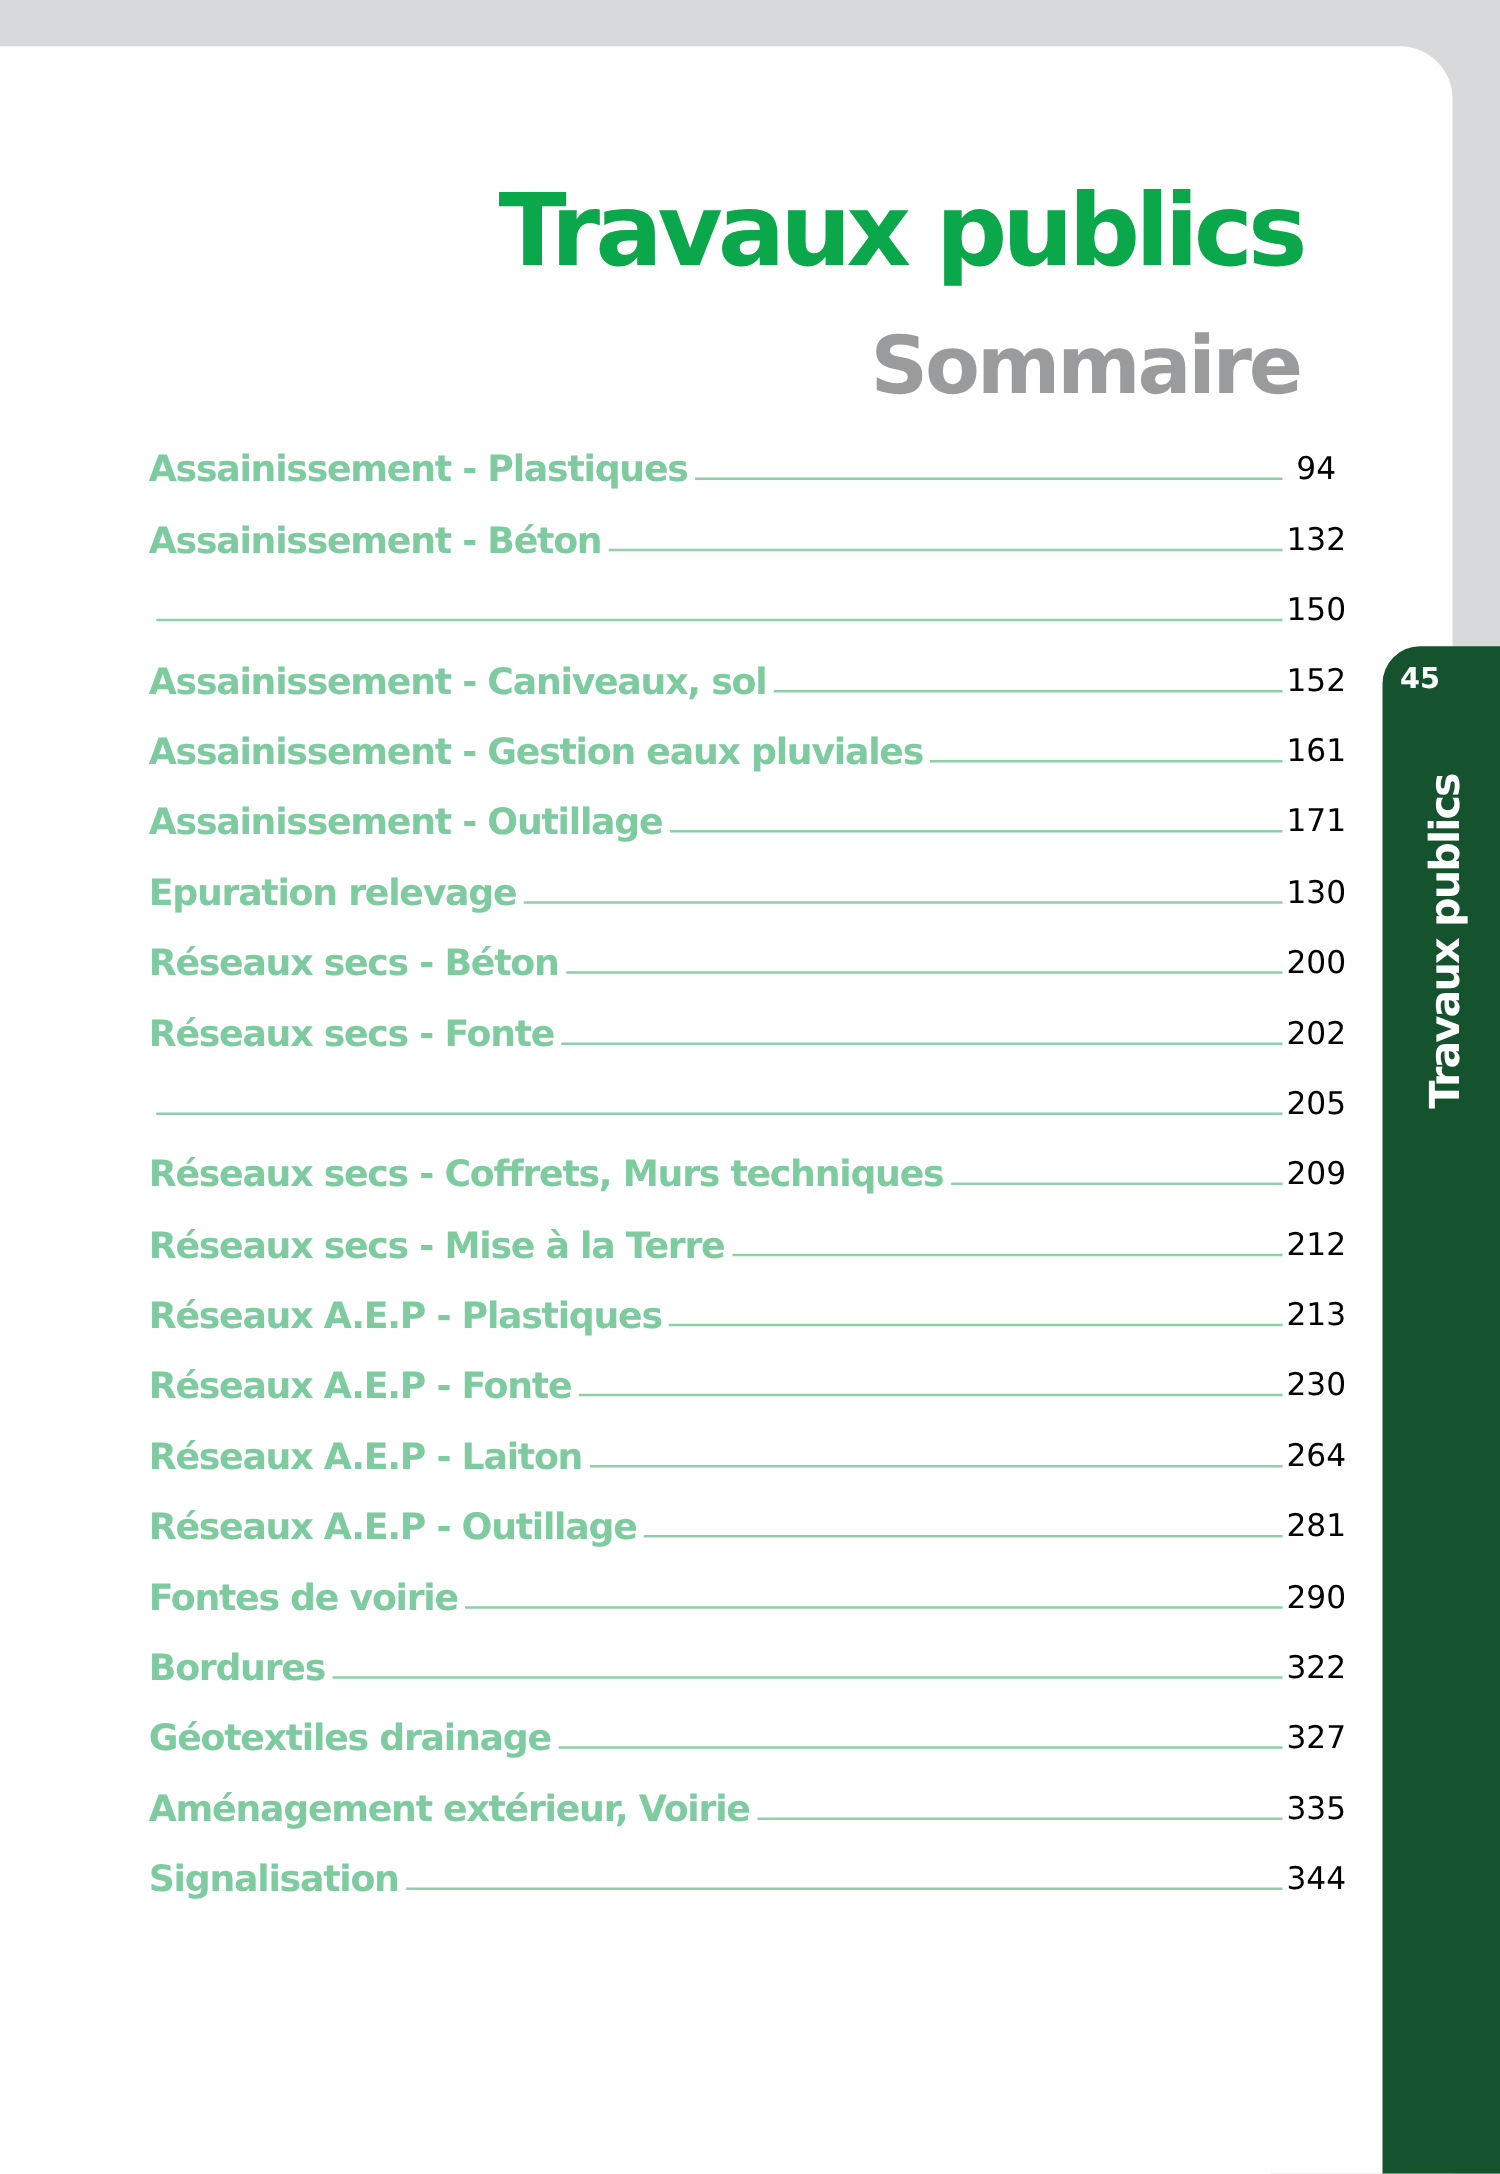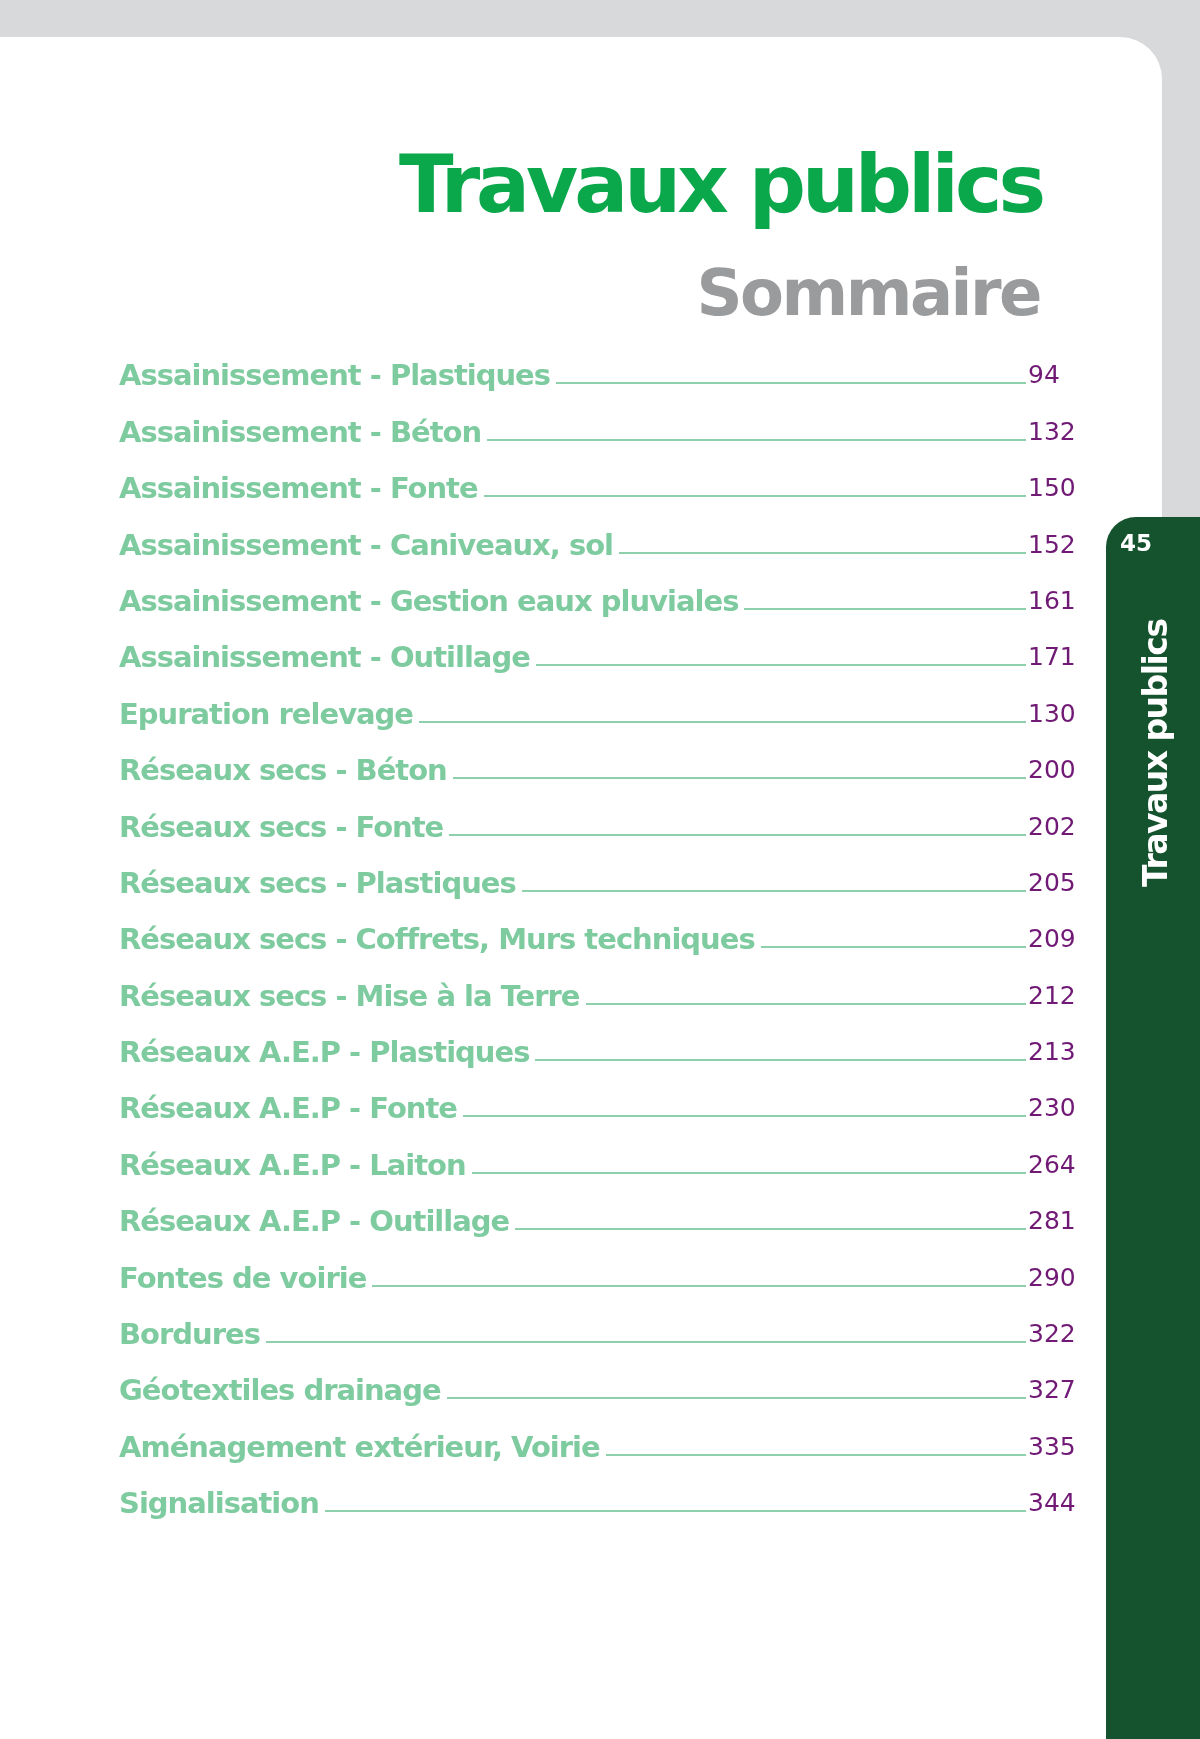--- a/index.html
+++ b/index.html
@@ -4,21 +4,21 @@
 <style>
   html, body { margin:0; padding:0; }
   body { width:1200px; height:1739px; position:relative; overflow:hidden; background:#d8d9db; font-family:"DejaVu Sans", sans-serif; }
   .page { position:absolute; left:0; top:37px; width:1162px; height:1702px; background:#ffffff; border-top-right-radius:42px; }
   .title { position:absolute; right:120px; top:108px; margin:0; font-family:"DejaVu Sans", sans-serif; font-weight:bold; font-size:80px; letter-spacing:-4px; color:#0aa74b; line-height:1; white-space:nowrap; }
   .subtitle { position:absolute; right:122px; top:224px; margin:0; font-family:"DejaVu Sans", sans-serif; font-weight:bold; font-size:64px; letter-spacing:-2.5px; color:#9a9b9d; line-height:1; white-space:nowrap; }
   .toc { position:absolute; left:119px; top:337px; width:959px; margin:0; padding:0; list-style:none; }
   .toc-row { display:flex; align-items:flex-end; height:56.4px; }
   .toc-label { font-family:"DejaVu Sans", sans-serif; font-weight:bold; font-size:29px; letter-spacing:-1px; color:#7ecba0; white-space:nowrap; line-height:36px; }
   .toc-leader { flex:1; border-bottom:2px solid #8ed0ab; margin:0 2px 9px 6px; height:0; }
-  .toc-page { font-family:"DejaVu Sans", sans-serif; font-size:25px; color:#701a75; width:50px; text-align:left; line-height:36px; }
+  .toc-page { font-family:"DejaVu Sans", sans-serif; font-size:25px; color:#000000; width:50px; text-align:center; line-height:36px; }
   .tab { position:absolute; left:1106px; top:517px; width:94px; height:1222px; background:#14532d; border-top-left-radius:30px;padding-left:43px; }
   .tab-num { position:absolute; left:0; top:13px; width:60px; text-align:center; color:#ffffff; font-family:"DejaVu Sans", sans-serif; font-weight:bold; font-size:23px; }
   .tab-label { position:absolute; left:30px; top:370px; transform-origin:left top; transform:rotate(-90deg); color:#ffffff; font-family:"DejaVu Sans", sans-serif; font-weight:bold; font-size:33px; letter-spacing:-1.5px; white-space:nowrap; }
 </style>
 </head>
 <body>
 
 <div class="page">
   <h1 class="title">Travaux publics</h1>
   <h2 class="subtitle">Sommaire</h2>
@@ -29,21 +29,20 @@
       <span class="toc-label">Assainissement - Plastiques</span>
       <span class="toc-leader"></span>
       <span class="toc-page">94</span>
     </li>
   <li class="toc-row">
       <span class="toc-label">Assainissement - Béton</span>
       <span class="toc-leader"></span>
       <span class="toc-page">132</span>
     </li>
   <li class="toc-row">
-      <span class="toc-label">Assainissement - Fonte</span>
       <span class="toc-leader"></span>
       <span class="toc-page">150</span>
     </li>
   <li class="toc-row">
       <span class="toc-label">Assainissement - Caniveaux, sol</span>
       <span class="toc-leader"></span>
       <span class="toc-page">152</span>
     </li>
   <li class="toc-row">
       <span class="toc-label">Assainissement - Gestion eaux pluviales</span>
@@ -64,21 +63,20 @@
       <span class="toc-label">Réseaux secs - Béton</span>
       <span class="toc-leader"></span>
       <span class="toc-page">200</span>
     </li>
   <li class="toc-row">
       <span class="toc-label">Réseaux secs - Fonte</span>
       <span class="toc-leader"></span>
       <span class="toc-page">202</span>
     </li>
   <li class="toc-row">
-      <span class="toc-label">Réseaux secs - Plastiques</span>
       <span class="toc-leader"></span>
       <span class="toc-page">205</span>
     </li>
   <li class="toc-row">
       <span class="toc-label">Réseaux secs - Coffrets, Murs techniques</span>
       <span class="toc-leader"></span>
       <span class="toc-page">209</span>
     </li>
   <li class="toc-row">
       <span class="toc-label">Réseaux secs - Mise à la Terre</span>

